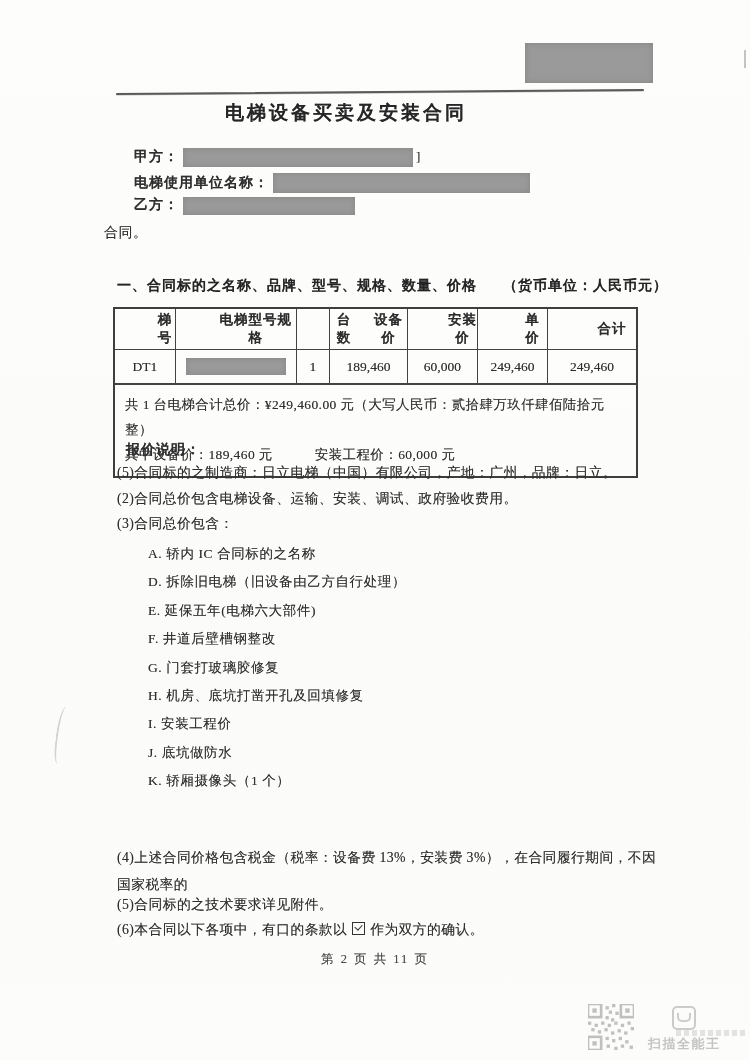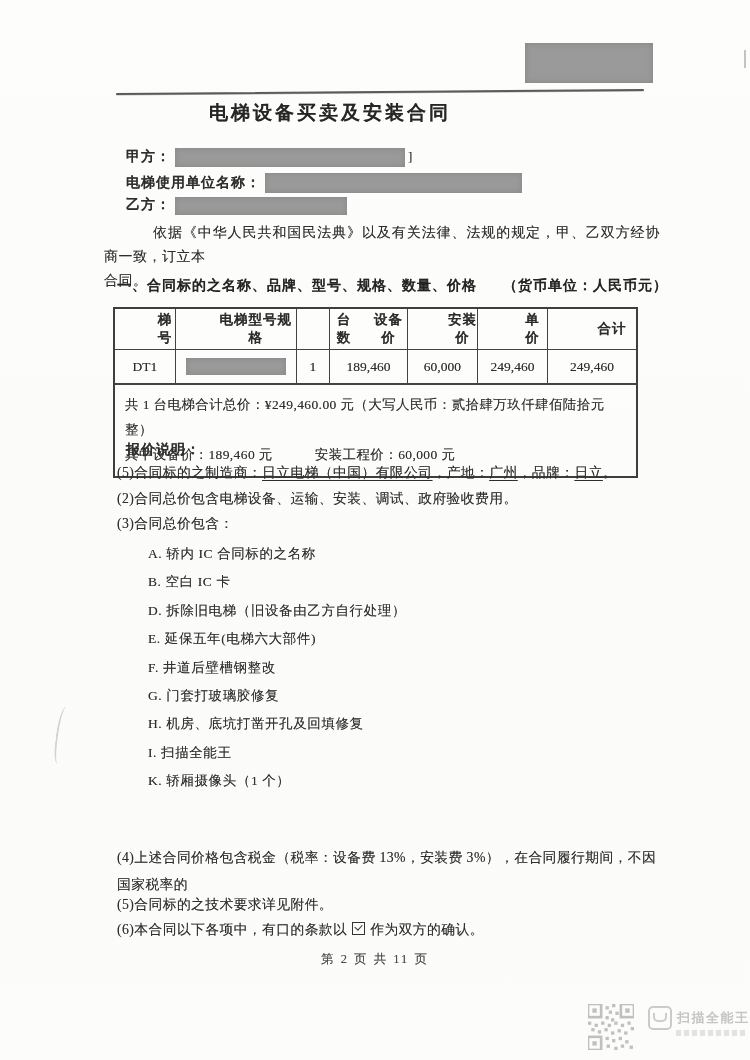--- a/index.html
+++ b/index.html
@@ -24,24 +24,24 @@
   .edge-artifact{left:744px;top:50px;width:2px;height:18px;background:#ababab;opacity:.7;}
   .smudge{
     left:56px;top:706px;width:10px;height:58px;
     border-left:2.5px solid #b4b4b4;border-radius:60% 0 0 40%;
     transform:rotate(7deg);opacity:.55;
   }
   
   .redact{background:#9a9a9a;display:inline-block;box-shadow:inset 0 0 6px rgba(120,120,120,.6);}
   .redact-top{left:525px;top:43px;width:128px;height:40px;}
   .title{
-    left:0;top:100px;width:660px;text-align:center;
+    left:16px;top:100px;width:660px;text-align:center;
     font-size:19px;font-weight:bold;letter-spacing:3px;color:#262626;
   }
-  .party-row{left:126px;font-size:14px;white-space:nowrap;}
+  .party-row{left:134px;font-size:14px;white-space:nowrap;}
   .party-label{font-weight:600;letter-spacing:1px;}
   .inline-redact{vertical-align:text-bottom;transform:translateY(3px);}
   .bracket{font-size:13px;color:#3a3a3a;}
   .preamble{left:104px;width:556px;font-size:14px;line-height:24px;text-align:justify;letter-spacing:0.5px;}
   .indent{display:block;text-indent:49px;}
   .sec-heading{left:117px;top:277px;width:560px;font-size:14px;font-weight:bold;letter-spacing:1px;color:#242424;}
   .currency-note{margin-left:26px;font-weight:bold;}
   
   .table-wrap{
     left:113px;top:307px;width:521px;
@@ -55,40 +55,40 @@
   table.price th{height:40px;font-weight:600;letter-spacing:1px;padding-left:40px;}
   table.price td{height:33px;}
   table.price tr th:first-child,table.price tr td:first-child{border-left:none;}
   table.price tr th:last-child,table.price tr td:last-child{border-right:none;}
   table.price tr:first-child th{border-top:none;}
   .model-redact{width:100px;height:17px;vertical-align:middle;}
   .table-summary{padding:7px 14px 9px 10px;font-size:13.5px;line-height:25px;border-top:1.4px solid #434343;letter-spacing:.4px;}
   .breakdown-gap{margin-left:42px;}
   .quote-heading{left:126px;top:441px;font-size:14px;font-weight:600;letter-spacing:1px;}
   .q-item{left:117px;width:545px;font-size:13.8px;letter-spacing:.4px;white-space:nowrap;}
-  .u{text-decoration:underline;text-underline-offset:3px;}
+  .u{text-underline-offset:3px;}
   .includes{left:148px;top:540px;width:420px;}
   .inc-item{font-size:13.5px;line-height:28.4px;letter-spacing:.6px;white-space:nowrap;}
   .q-wrap{white-space:normal;line-height:27px;}
   .q-line{display:block;}
   
   .cb{
     display:inline-block;width:11px;height:11px;
     border:1.4px solid #333;margin:0 5px;position:relative;top:1px;
   }
   .cb::after{
     content:"";position:absolute;left:2px;top:1px;width:6px;height:4px;
     border-left:1.6px solid #333;border-bottom:1.6px solid #333;
     transform:rotate(-48deg);
   }
   .sr{position:absolute;width:1px;height:1px;overflow:hidden;clip:rect(0 0 0 0);}
   .footer{left:0;top:951px;width:750px;text-align:center;font-size:12.5px;color:#4a4a4a;letter-spacing:2px;}
   
   .qr{left:588px;top:1004px;opacity:.42;}
-  .wm{left:648px;top:1006px;display:flex;align-items:center;gap:5px;}
+  .wm{left:648px;top:1006px;display:flex;align-items:center;gap:5px;flex-direction:column;}
   .wm-logo{width:20px;height:20px;border:2px solid #c6c6c6;border-radius:5px;position:relative;opacity:.9;}
   .wm-logo::after{
     content:"";position:absolute;left:3px;top:5px;width:10px;height:7px;
     border-left:2px solid #c9c9c9;border-right:2px solid #c9c9c9;border-bottom:2px solid #c9c9c9;
     border-radius:0 0 5px 5px;
   }
   .wm-text{font-size:13px;color:#c4c4c4;letter-spacing:1.5px;font-family:"Liberation Sans","DejaVu Sans",sans-serif;font-weight:bold;}
   .wm-sub{
     left:676px;top:1030px;width:72px;height:6px;opacity:.75;
     background:repeating-linear-gradient(90deg,#dadada 0 5px,transparent 5px 8px);
@@ -116,21 +116,20 @@
     <span class="party-label">电梯使用单位名称：</span>
     <span class="redact inline-redact" style="width:257px;height:20px;"></span>
   </div>
 
   <div class="abs party-row soft" style="top:194px;">
     <span class="party-label">乙方：</span>
     <span class="redact inline-redact" style="width:172px;height:18px;"></span>
   </div>
 
   <div class="abs preamble soft" style="top:221px;">
-    <span class="indent">依据《中华人民共和国民法典》以及有关法律、法规的规定，甲、乙双方经协商一致，订立本</span>
     <span>合同。</span>
   </div>
 
   <div class="abs sec-heading soft">
     <span>一、合同标的之名称、品牌、型号、规格、数量、价格</span><span class="currency-note">（货币单位：人民币元）</span>
   </div>
 
   <div class="abs table-wrap">
     <table class="price soft">
       <colgroup>
@@ -175,27 +174,27 @@
 
   <div class="abs q-item soft" style="top:464px;">
     <span>(5)合同标的之制造商：</span><span class="u">日立电梯（中国）有限公司</span><span>，产地：</span><span class="u">广州</span><span>，品牌：</span><span class="u">日立</span><span>。</span>
   </div>
 
   <div class="abs q-item soft" style="top:490px;">(2)合同总价包含电梯设备、运输、安装、调试、政府验收费用。</div>
   <div class="abs q-item soft" style="top:515px;">(3)合同总价包含：</div>
 
   <div class="abs includes">
     <div class="inc-item soft">A. 轿内 IC 合同标的之名称</div>
-    <div class="inc-item soft">B. 空白 IC 卡</div>
     <div class="inc-item soft">D. 拆除旧电梯（旧设备由乙方自行处理）</div>
     <div class="inc-item soft">E. 延保五年(电梯六大部件)</div>
     <div class="inc-item soft">F. 井道后壁槽钢整改</div>
     <div class="inc-item soft">G. 门套打玻璃胶修复</div>
     <div class="inc-item soft">H. 机房、底坑打凿开孔及回填修复</div>
-    <div class="inc-item soft">I. 扫描全能王</div>
+    <div class="inc-item soft">I. 安装工程价</div>
+    <div class="inc-item soft">J. 底坑做防水</div>
     <div class="inc-item soft">K. 轿厢摄像头（1 个）</div>
   </div>
 
   <div class="abs q-item q-wrap soft" style="top:844px;">
     <span class="q-line">(4)上述合同价格包含税金（税率：设备费 13%，安装费 3%），在合同履行期间，不因国家税率的</span>
   </div>
 
   <div class="abs q-item soft" style="top:896px;">(5)合同标的之技术要求详见附件。</div>
 
   <div class="abs q-item soft" style="top:921px;">

